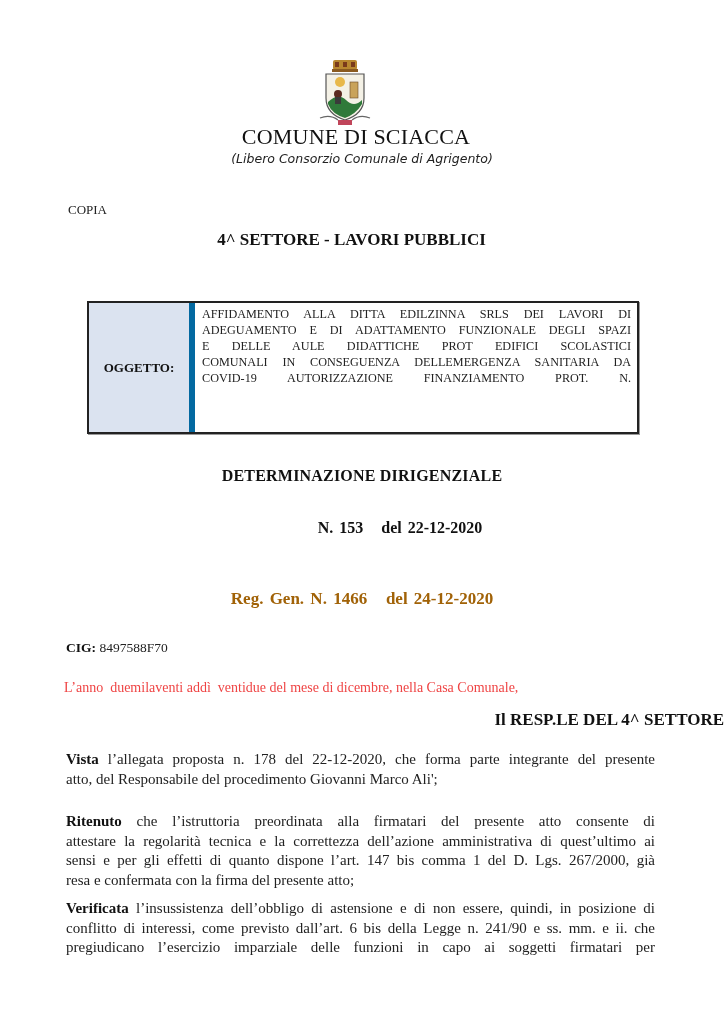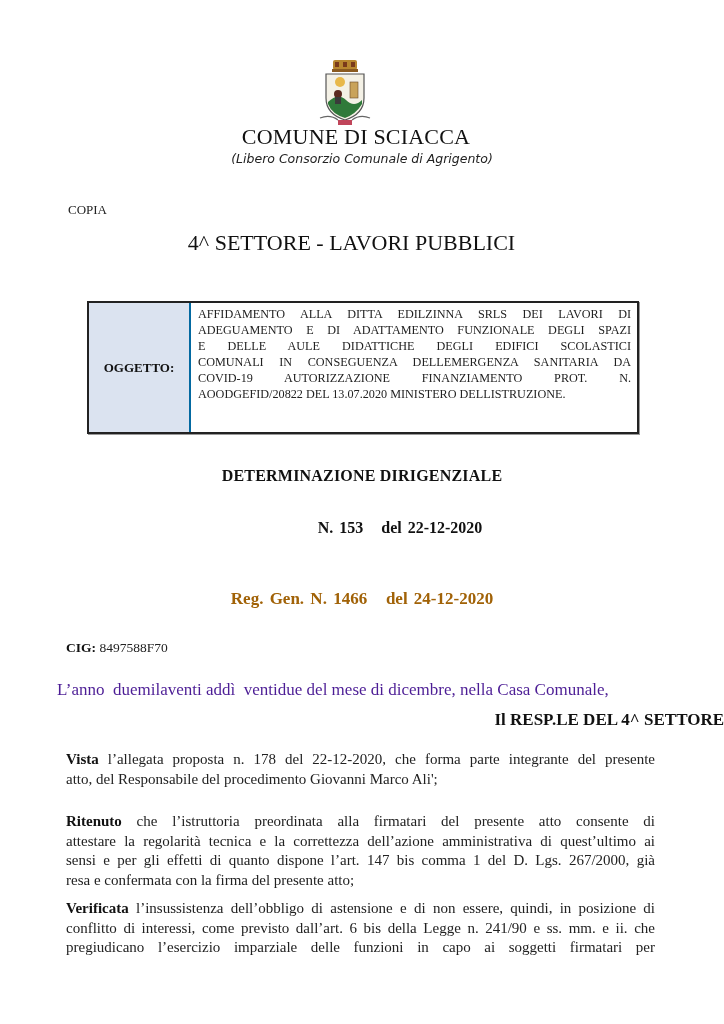--- a/index.html
+++ b/index.html
@@ -56,39 +56,39 @@
       top: 202px;
       font-size: 13px;
       color: #222;
     }
     .settore {
       position: absolute;
       top: 230px;
       left: 0;
       width: 703px;
       text-align: center;
-      font-size: 22px;
-      font-weight: normal;
+      font-size: 17px;
+      font-weight: bold;
       color: #111;
     }
     .oggetto-table {
       position: absolute;
       left: 87px;
       top: 301px;
       width: 552px;
       height: 133px;
       border: 2px solid #222;
       box-shadow: 1px 1px 0 #999;
       display: flex;
       box-sizing: border-box;
     }
     .oggetto-label {
       width: 100px;
       background: #dbe3f0;
-      border-right: 2px solid #0369a1;
+      border-right: 6px solid #0369a1;
       display: flex;
       align-items: center;
       justify-content: center;
       font-weight: bold;
       font-size: 13px;
       color: #111;
     }
     .oggetto-text {
       flex: 1;
       padding: 3px 6px 0 7px;
@@ -146,24 +146,24 @@
       top: 640px;
       font-size: 13.5px;
       color: #222;
     }
     .cig b {
       font-weight: bold;
       color: #111;
     }
     .anno {
       position: absolute;
-      left: 57px;
+      left: 64px;
       top: 680px;
-      font-size: 17px;
-      color: #4c1d95;
+      font-size: 14px;
+      color: #ef4444;
       white-space: pre;
     }
     .resp {
       position: absolute;
       top: 710px;
       left: 0;
       width: 724px;
       text-align: right;
       font-size: 17px;
       font-weight: bold;
@@ -229,24 +229,23 @@
 
   <div class="copia">COPIA</div>
 
   <div class="settore">4^ SETTORE - LAVORI PUBBLICI</div>
 
   <div class="oggetto-table">
     <div class="oggetto-label">OGGETTO:</div>
     <div class="oggetto-text">
       <span class="line">AFFIDAMENTO ALLA DITTA EDILZINNA SRLS DEI LAVORI DI</span>
       <span class="line">ADEGUAMENTO E DI ADATTAMENTO FUNZIONALE DEGLI SPAZI</span>
-      <span class="line">E DELLE AULE DIDATTICHE DEGLI EDIFICI SCOLASTICI</span>
+      <span class="line">E DELLE AULE DIDATTICHE PROT EDIFICI SCOLASTICI</span>
       <span class="line">COMUNALI IN CONSEGUENZA DELLEMERGENZA SANITARIA DA</span>
       <span class="line">COVID-19 AUTORIZZAZIONE FINANZIAMENTO PROT. N.</span>
-      <span class="line last">AOODGEFID/20822 DEL 13.07.2020 MINISTERO DELLISTRUZIONE.</span>
     </div>
   </div>
 
   <div class="det-title">DETERMINAZIONE DIRIGENZIALE</div>
   <div class="det-number" style="white-space: pre;">N. 153   del 22-12-2020</div>
   <div class="reg-gen" style="white-space: pre;">Reg. Gen. N. 1466   del 24-12-2020</div>
 
   <div class="cig">
     <b>CIG:</b><span> 8497588F70</span>
   </div>

